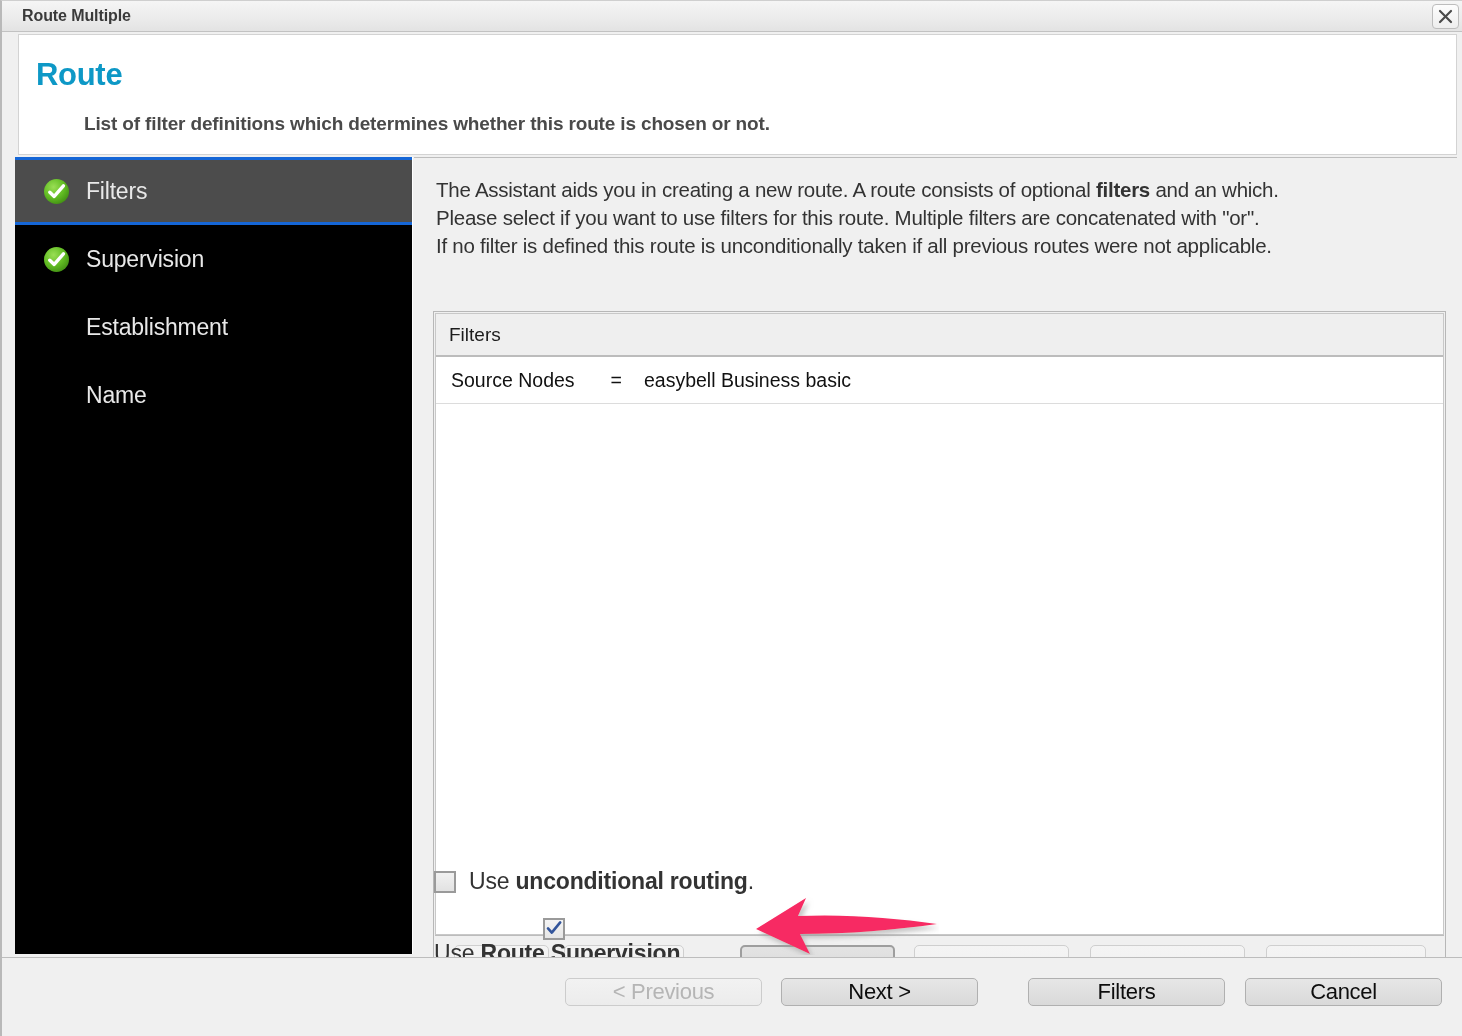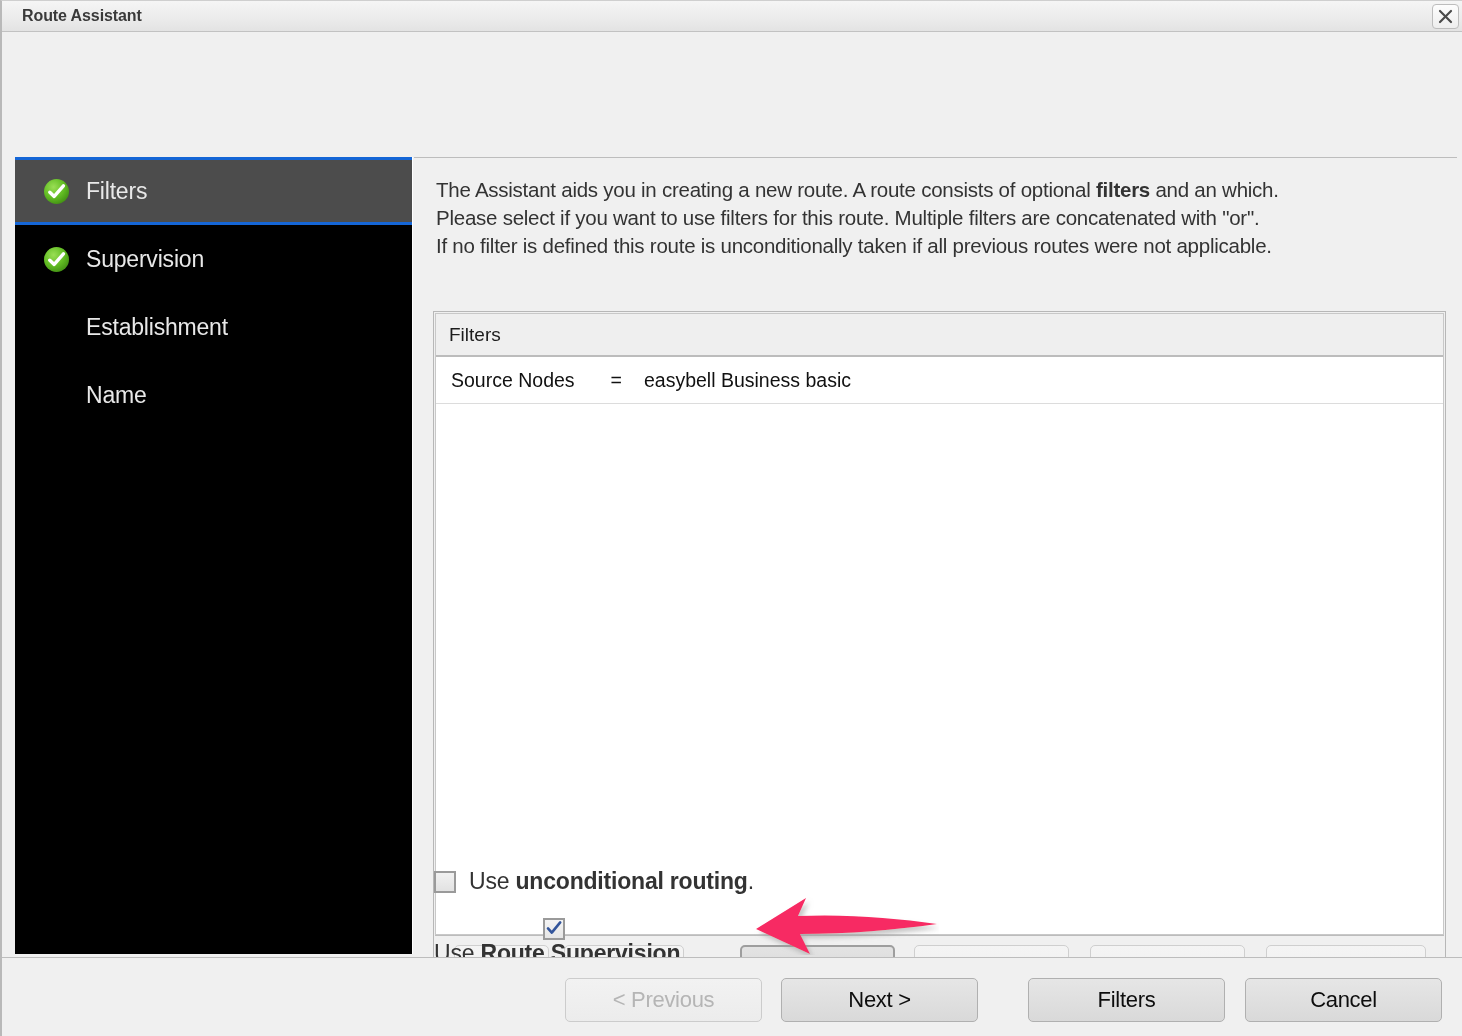--- a/index.html
+++ b/index.html
@@ -241,21 +241,21 @@
   .bottombar {
     position: absolute;
     left: 0; top: 956px;
     width: 1462px; height: 80px;
     background: #f0f0f0;
     border-top: 1px solid #bdbdbd;
   }
   .bbtn {
     position: absolute;
     top: 20px;
-    height: 44px;
+    height: 28px;
     border: 1px solid #b0b0b0;
     border-radius: 5px;
     background: linear-gradient(to bottom, #e6e6e6, #d9d9d9);
     color: #0d0d0d;
     font-size: 22px;
     font-family: "Liberation Sans", sans-serif;
     display: flex; align-items: center; justify-content: center;
     cursor: pointer;
     letter-spacing: -0.3px;
   }
@@ -269,31 +269,35 @@
   #bb-next     { left: 779px; width: 197px; }
   #bb-finish   { left: 1026px; width: 197px; }
   #bb-cancel   { left: 1243px; width: 197px; }
 </style>
 </head>
 <body>
 
 <div class="window">
 
   <div class="titlebar">
-    <div class="titlebar-text">Route Assistant</div>
+    <div class="titlebar-text">Route Multiple</div>
     <div class="close-btn">
       <span>
         <svg width="17" height="17" viewBox="0 0 17 17">
           <line x1="3" y1="3" x2="14" y2="14" stroke="#4a4a4a" stroke-width="2.2" stroke-linecap="round"></line>
           <line x1="14" y1="3" x2="3" y2="14" stroke="#4a4a4a" stroke-width="2.2" stroke-linecap="round"></line>
         </svg>
       </span>
     </div>
   </div>
 
+  <div class="header-panel">
+    <div class="header-title">Route</div>
+    <div class="header-subtitle">List of filter definitions which determines whether this route is chosen or not.</div>
+  </div>
 
   <div class="sidebar">
 
     <div class="side-item selected">
       <span class="check-icon">
         <svg width="27" height="27" viewBox="0 0 27 27">
           <defs>
             <radialGradient id="gA" cx="38%" cy="32%" r="75%">
               <stop offset="0%" stop-color="#9ade55"></stop>
               <stop offset="55%" stop-color="#63be24"></stop>

